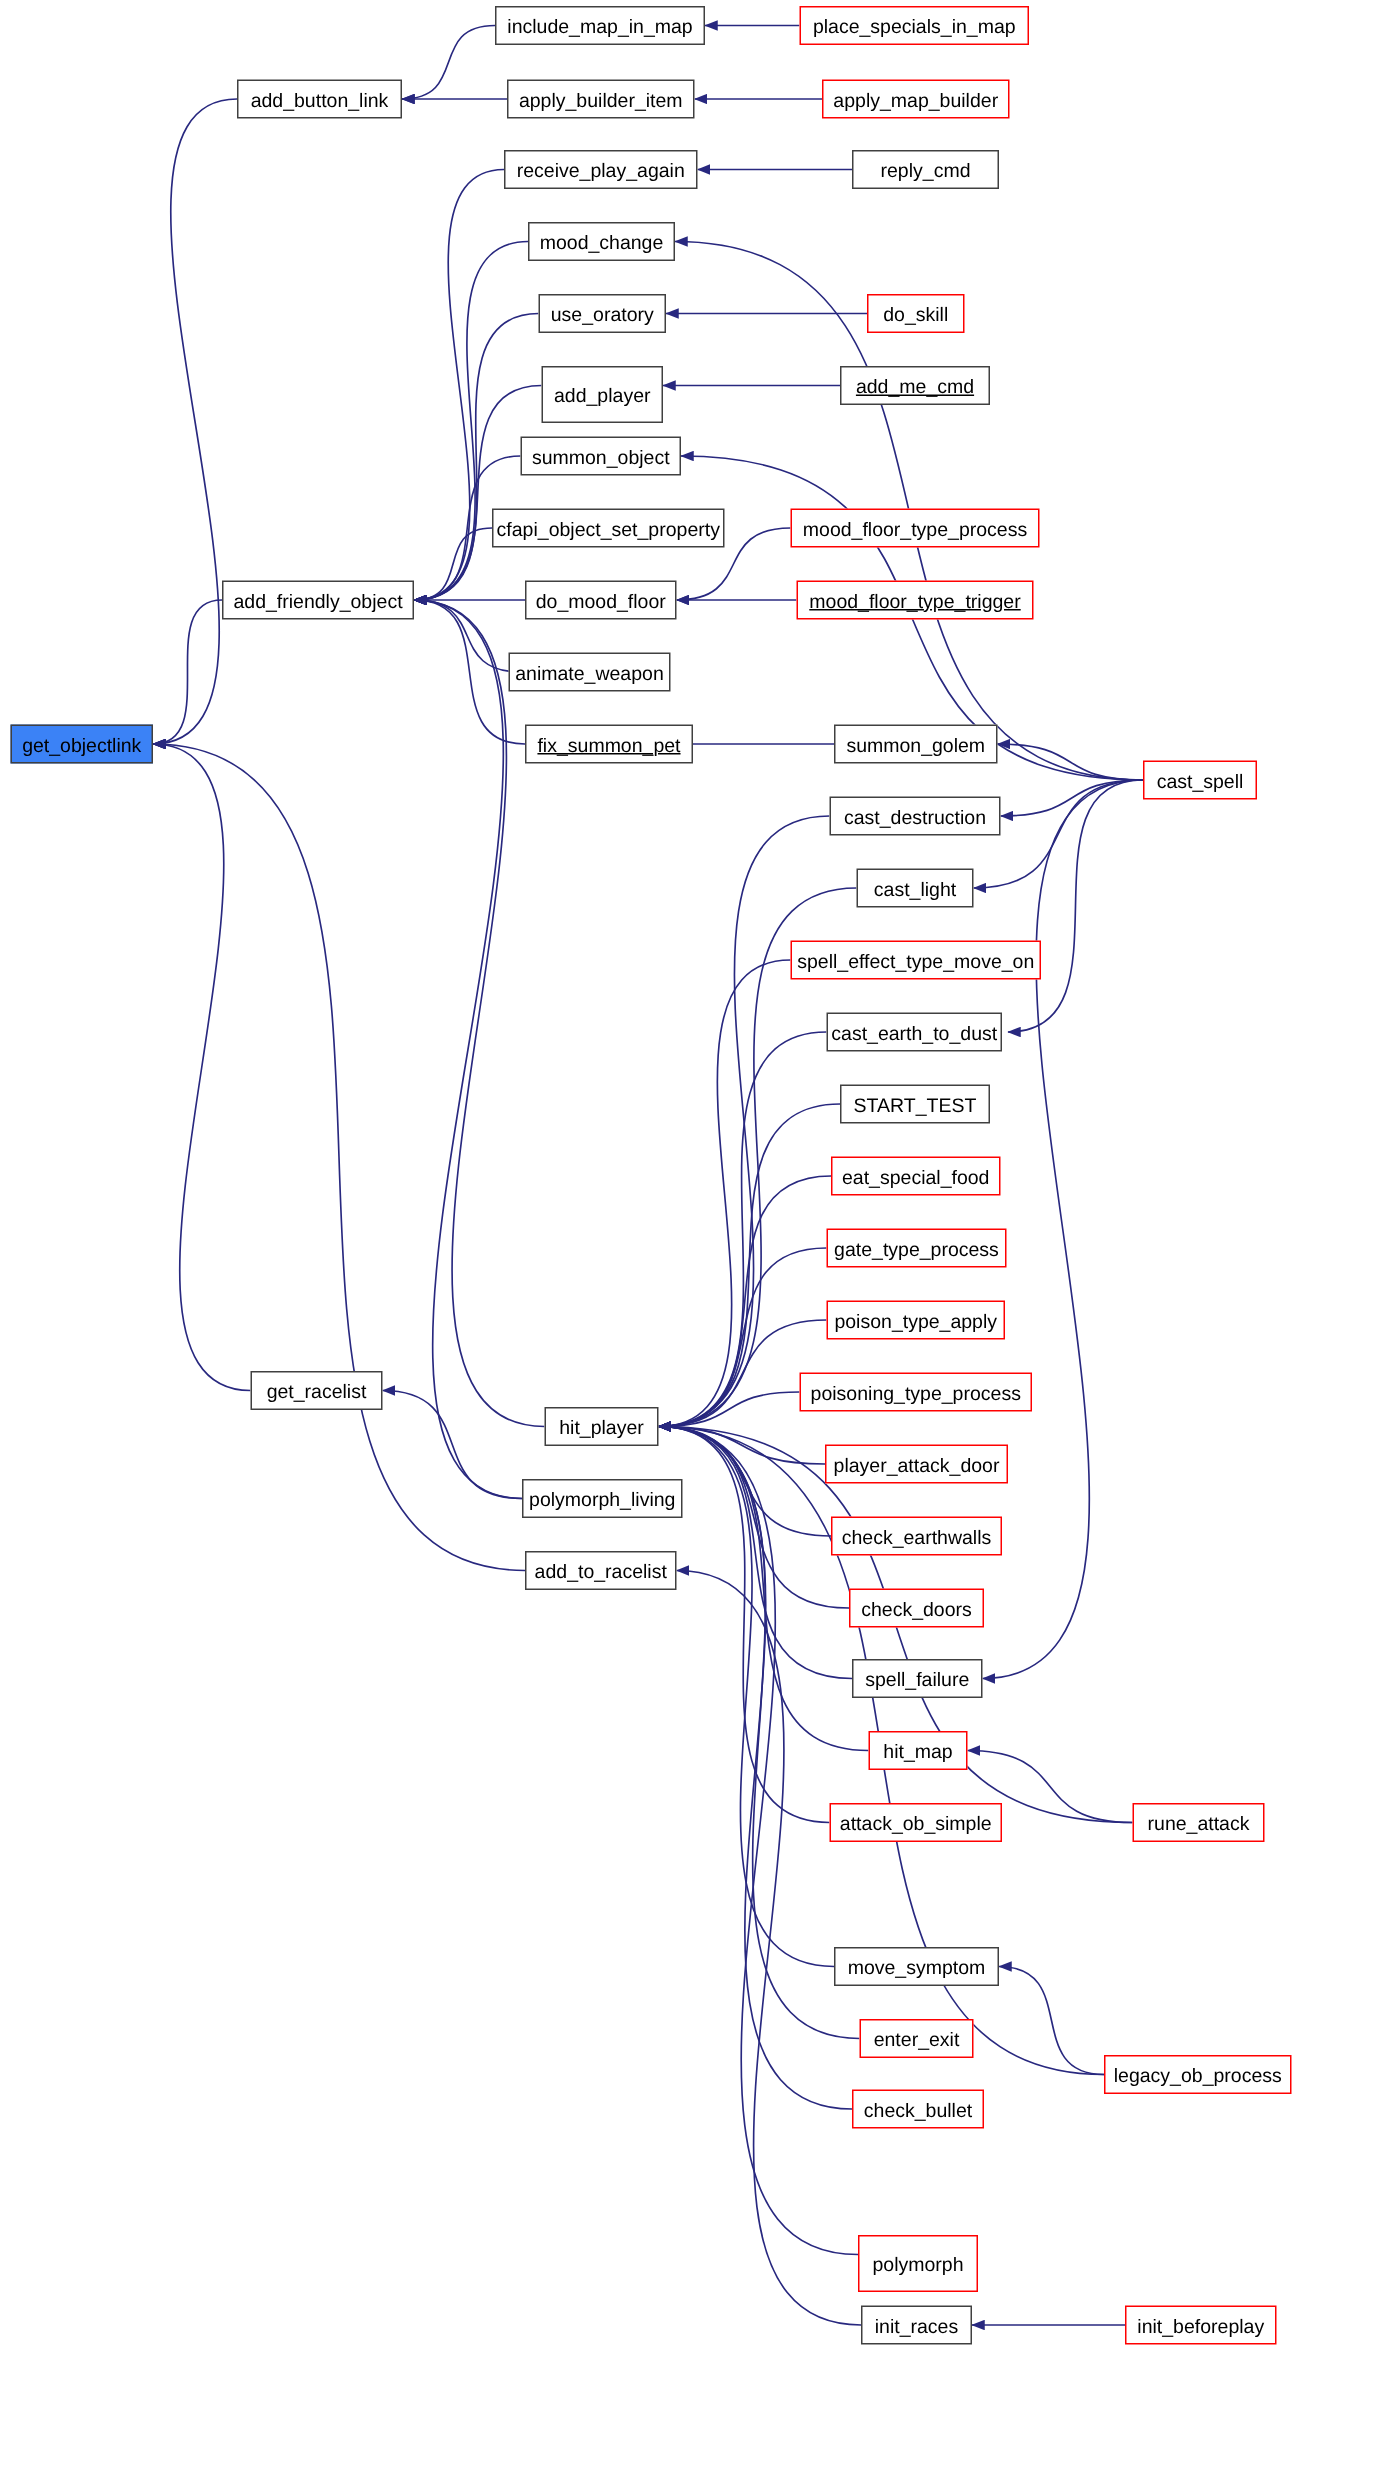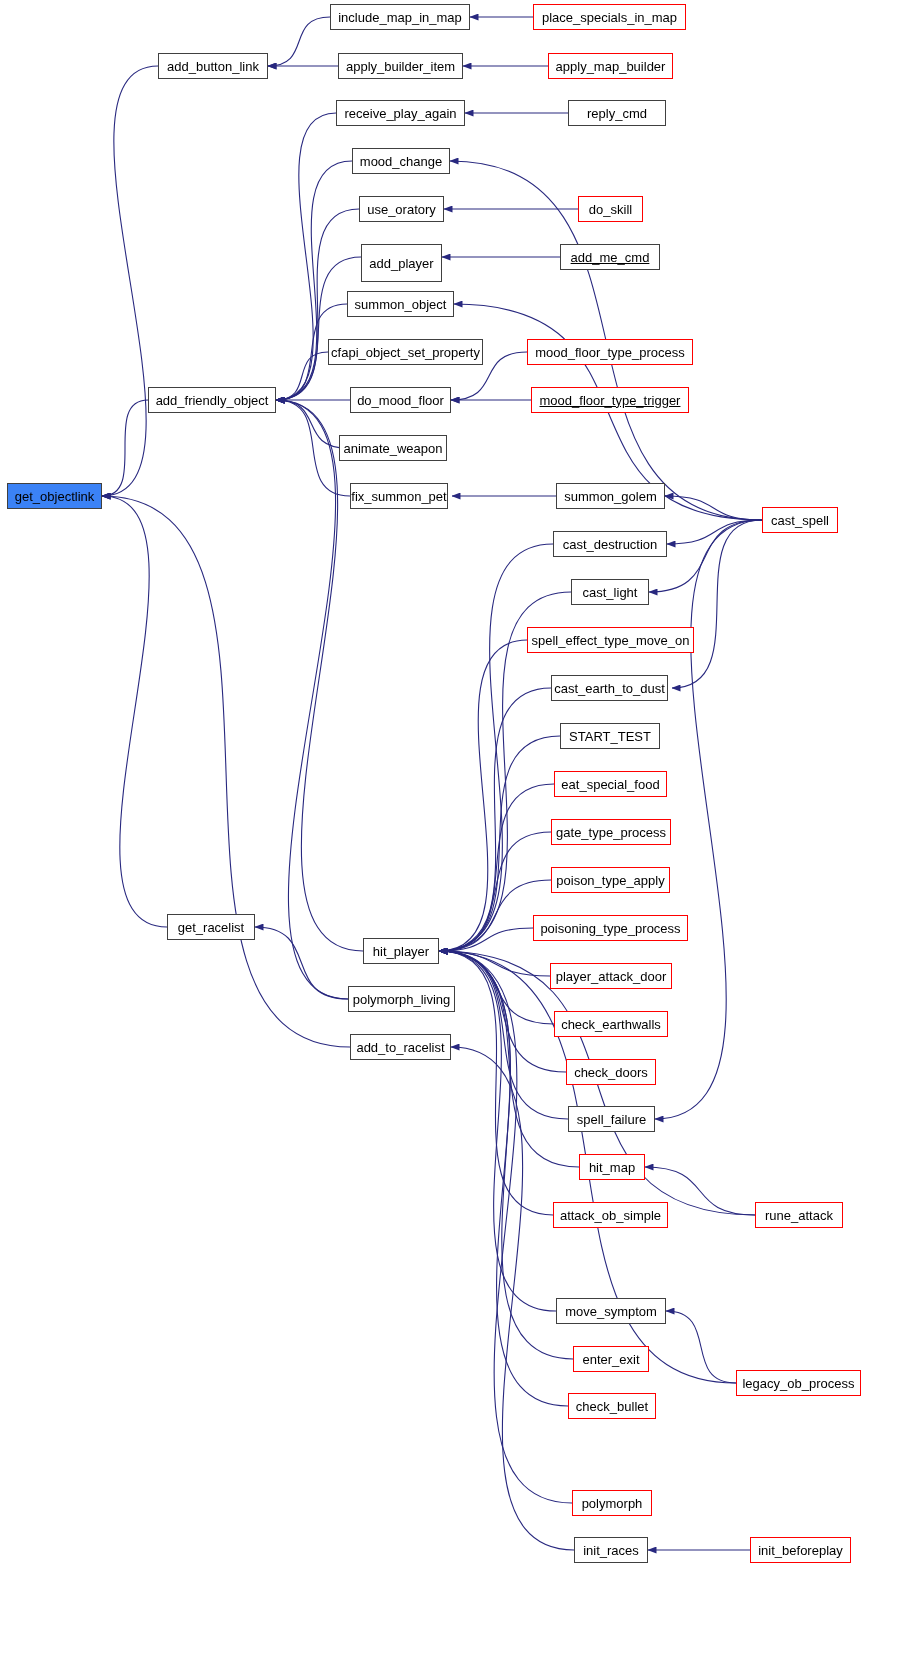--- a/index.html
+++ b/index.html
@@ -152,21 +152,21 @@
       </div>
       <div class="node normal" style="left: 350px; top: 387px; width: 101px; height: 26px;">
         <span>do_mood_floor</span>
       </div>
       <div class="node red" style="left: 531px; top: 387px; width: 158px; height: 26px; text-decoration: underline;">
         <span>mood_floor_type_trigger</span>
       </div>
       <div class="node normal" style="left: 339px; top: 435px; width: 108px; height: 26px;">
         <span>animate_weapon</span>
       </div>
-      <div class="node normal" style="left: 350px; top: 483px; width: 98px; height: 26px;">
+      <div class="node normal" style="left: 350px; top: 483px; width: 112px; height: 26px; text-decoration: underline;">
         <span>fix_summon_pet</span>
       </div>
       <div class="node normal" style="left: 556px; top: 483px; width: 109px; height: 26px; text-align: right;">
         <span>summon_golem</span>
       </div>
       <div class="node red" style="left: 762px; top: 507px; width: 76px; height: 26px;">
         <span>cast_spell</span>
       </div>
       <div class="node normal" style="left: 553px; top: 531px; width: 114px; height: 26px;">
         <span>cast_destruction</span>
@@ -233,21 +233,21 @@
       </div>
       <div class="node red" style="left: 573px; top: 1346px; width: 76px; height: 26px;">
         <span>enter_exit</span>
       </div>
       <div class="node red" style="left: 736px; top: 1370px; width: 125px; height: 26px;">
         <span>legacy_ob_process</span>
       </div>
       <div class="node red" style="left: 568px; top: 1393px; width: 88px; height: 26px;">
         <span>check_bullet</span>
       </div>
-      <div class="node red" style="left: 572px; top: 1490px; width: 80px; height: 26px;">
+      <div class="node red" style="left: 572px; top: 1490px; width: 80px; height: 38px;">
         <span>polymorph</span>
       </div>
       <div class="node normal" style="left: 574px; top: 1537px; width: 74px; height: 26px;">
         <span>init_races</span>
       </div>
       <div class="node red" style="left: 750px; top: 1537px; width: 101px; height: 26px;">
         <span>init_beforeplay</span>
       </div>
     </div>
 </div>

